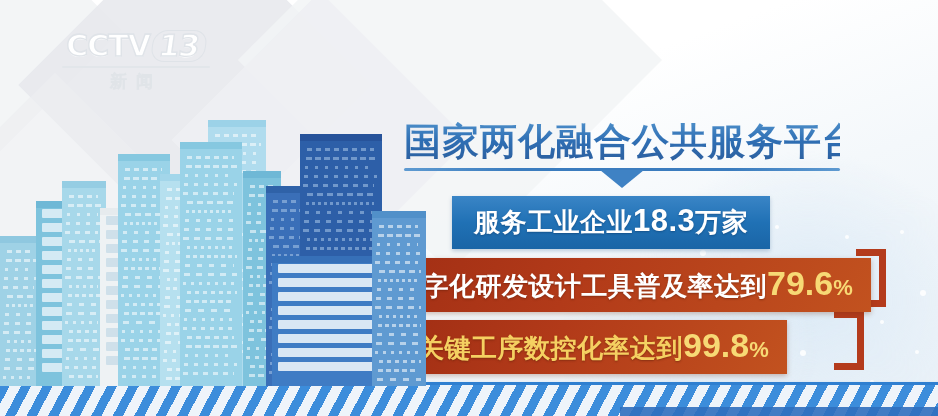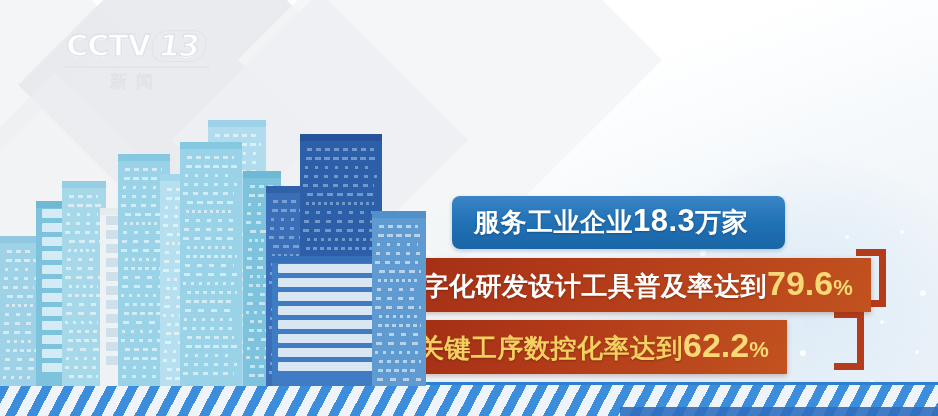--- a/index.html
+++ b/index.html
@@ -139,23 +139,23 @@
     position:absolute;left:50%;top:100%;margin-left:-22px;margin-top:-1px;
     width:0;height:0;
     border-left:22px solid transparent;
     border-right:22px solid transparent;
     border-top:18px solid #3f82c4;
   }
 
   
   .banner-blue{
     position:absolute;left:452px;top:196px;
-    padding:7px 37px 9px 22px;
+    padding:7px 22px 9px 22px;
     background:linear-gradient(180deg,#3a85c6 0%,#2071b5 50%,#1a65a6 100%);
-    border-radius:8px;
+    border-radius:0;
     box-shadow:0 2px 4px rgba(40,90,140,.28);
     white-space:nowrap;
   }
   .banner-blue .txt{
     color:#ffffff;font-size:26px;font-weight:700;letter-spacing:.5px;
     text-shadow:0 1px 2px rgba(10,50,95,.45);
   }
   .banner-blue .big{font-size:31px;}
 
   
@@ -540,20 +540,25 @@
           <div class="wrow" style="top: 167px; background: repeating-linear-gradient(90deg, rgb(255, 255, 255) 0px, rgb(255, 255, 255) 6px, transparent 6px, transparent 13px); margin-left: 5px; margin-right: 5px;"></div>
         </div>
       </div>
     </div>
 
   <div class="stripe-shadow"></div>
   <div class="stripe-band"></div>
   <div class="stripe-dark"></div>
 
 
+  <div class="heading-wrap">
+    <div class="heading">国家两化融合公共服务平台</div>
+    <div class="heading-rule"></div>
+    <div class="heading-caret"></div>
+  </div>
 
   <div class="banner-blue">
     <span class="txt">服务工业企业</span><span class="txt big">18.3</span><span class="txt">万家</span>
   </div>
 
   <div class="bracket">
 
     <div class="bk-h" style="left:360px;top:252px;width:30px;"></div>
     <div class="bk-v" style="left:360px;top:252px;height:58px;"></div>
     <div class="bk-h" style="left:360px;top:303px;width:30px;"></div>
@@ -569,16 +574,16 @@
     <div class="bk-h" style="left:834px;top:311px;width:30px;"></div>
     <div class="bk-v" style="left:857px;top:311px;height:59px;"></div>
     <div class="bk-h" style="left:834px;top:363px;width:30px;"></div>
   </div>
 
   <div class="banner-red r1">
     <span class="txt">数字化研发设计工具普及率达到</span><span class="num">79.6</span><span class="pct">%</span>
   </div>
 
   <div class="banner-red r2">
-    <span class="txt gold">关键工序数控化率达到</span><span class="num">62.2</span><span class="pct">%</span>
+    <span class="txt gold">关键工序数控化率达到</span><span class="num">99.8</span><span class="pct">%</span>
   </div>
 
 </div>
 
 </body></html>

